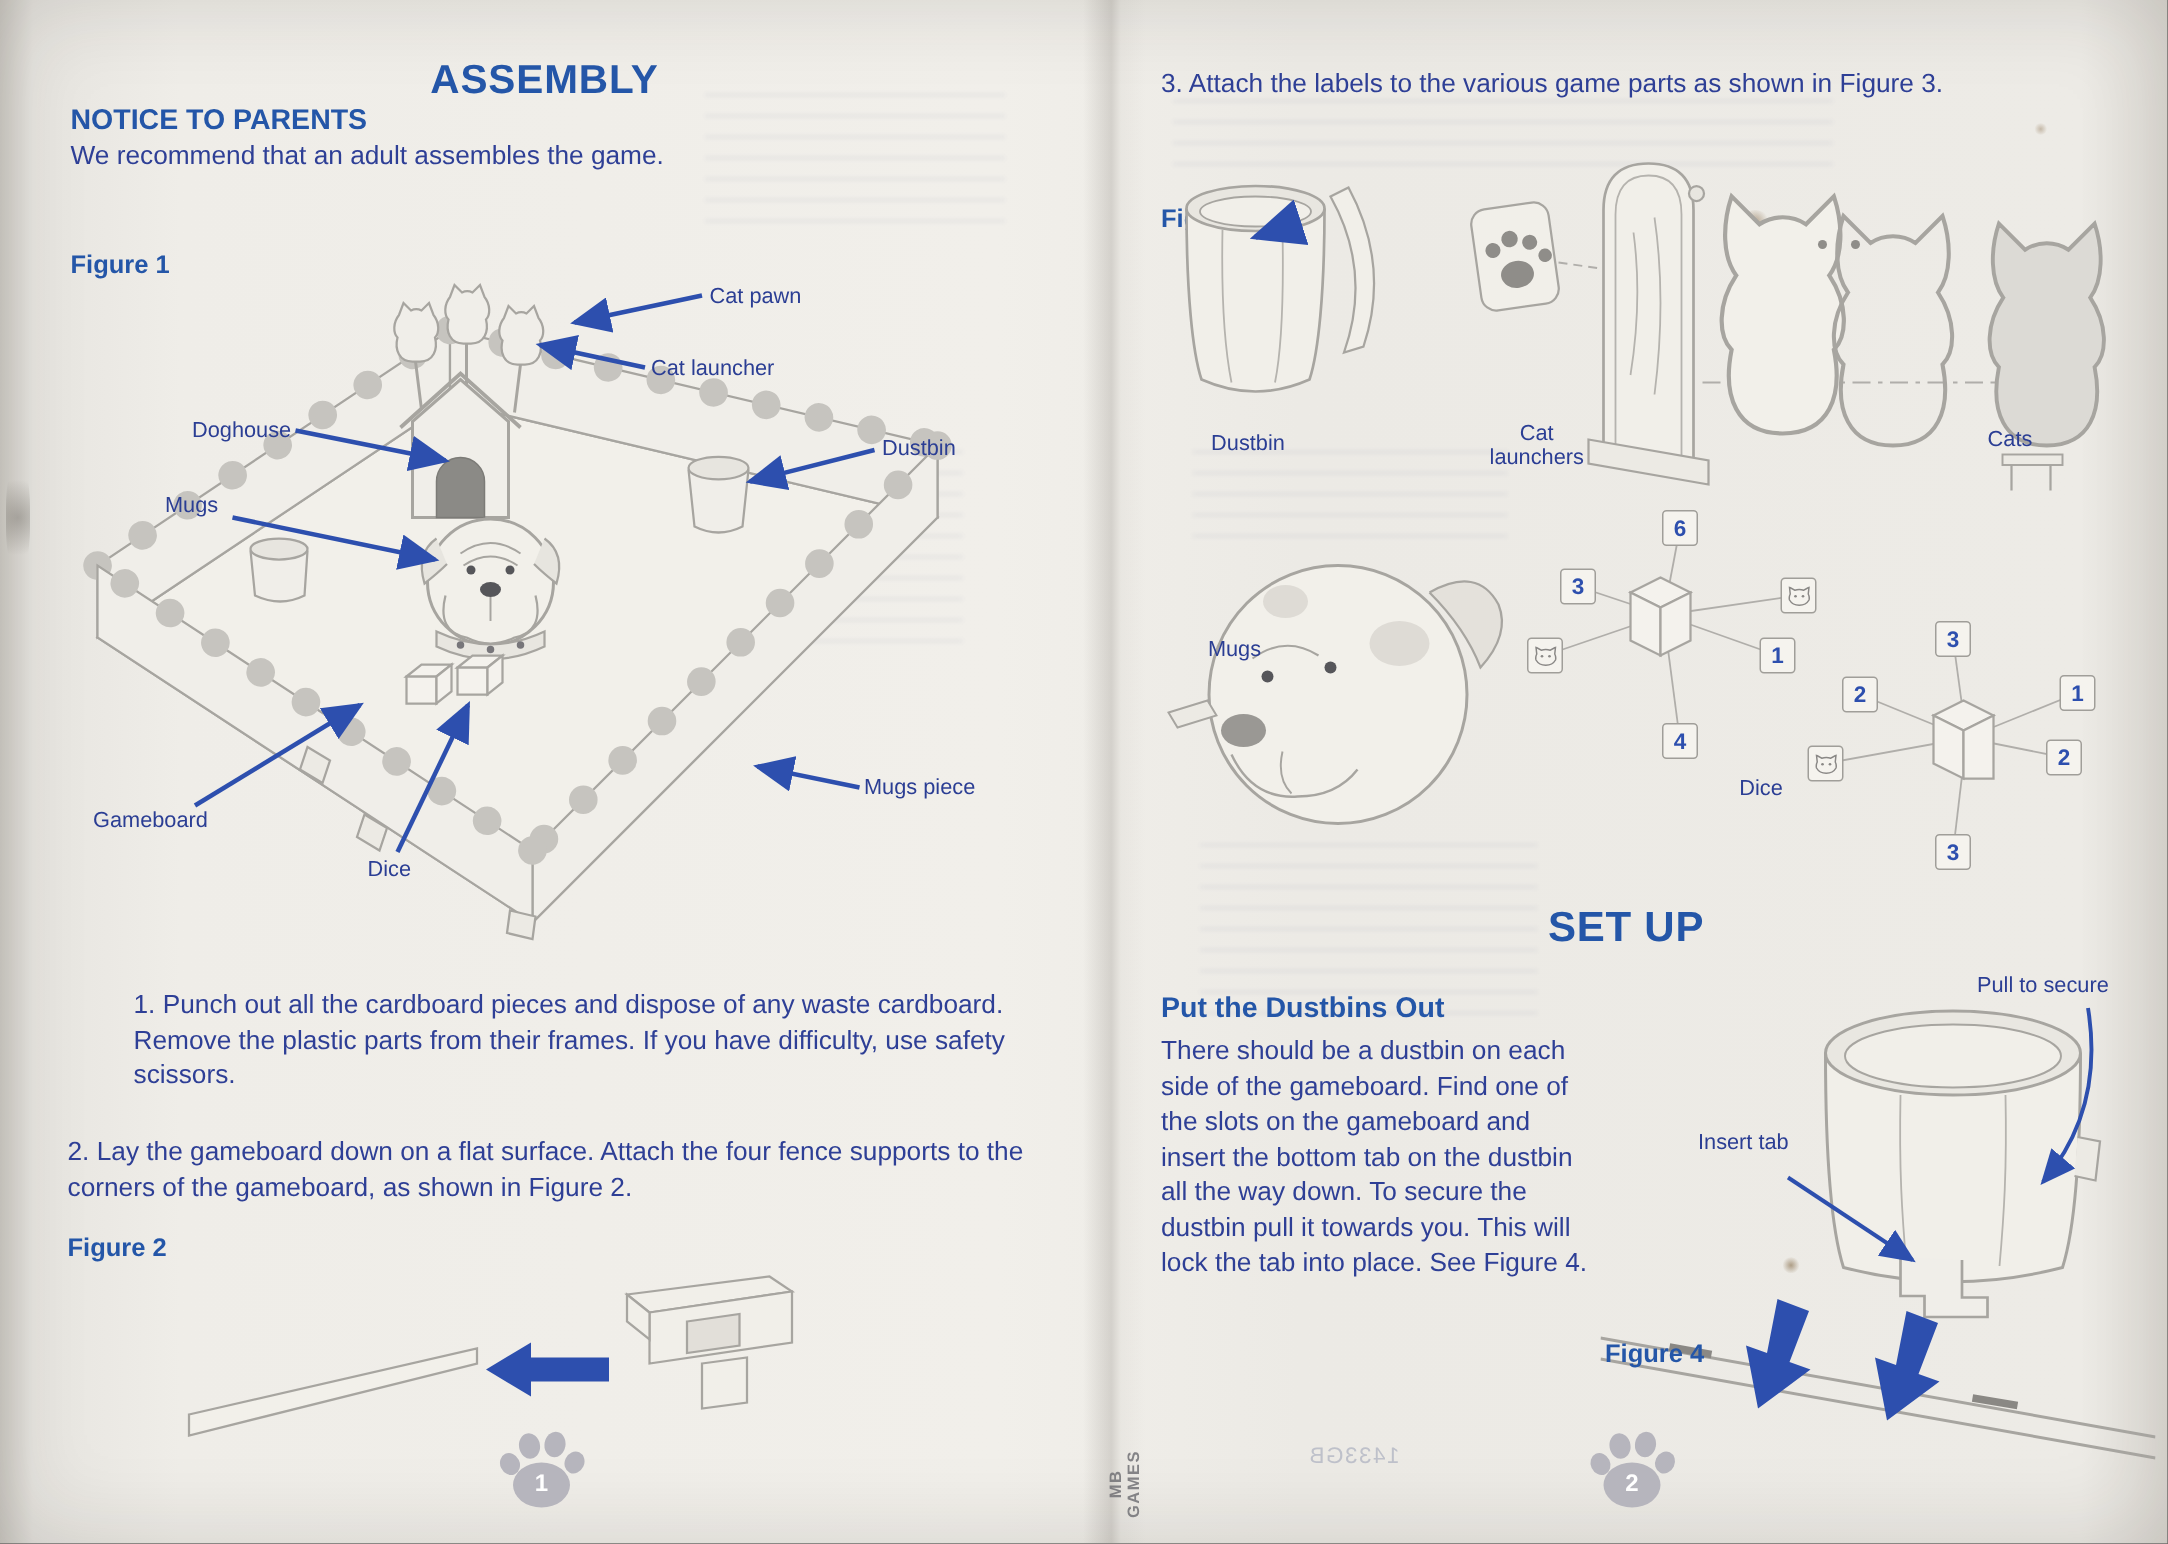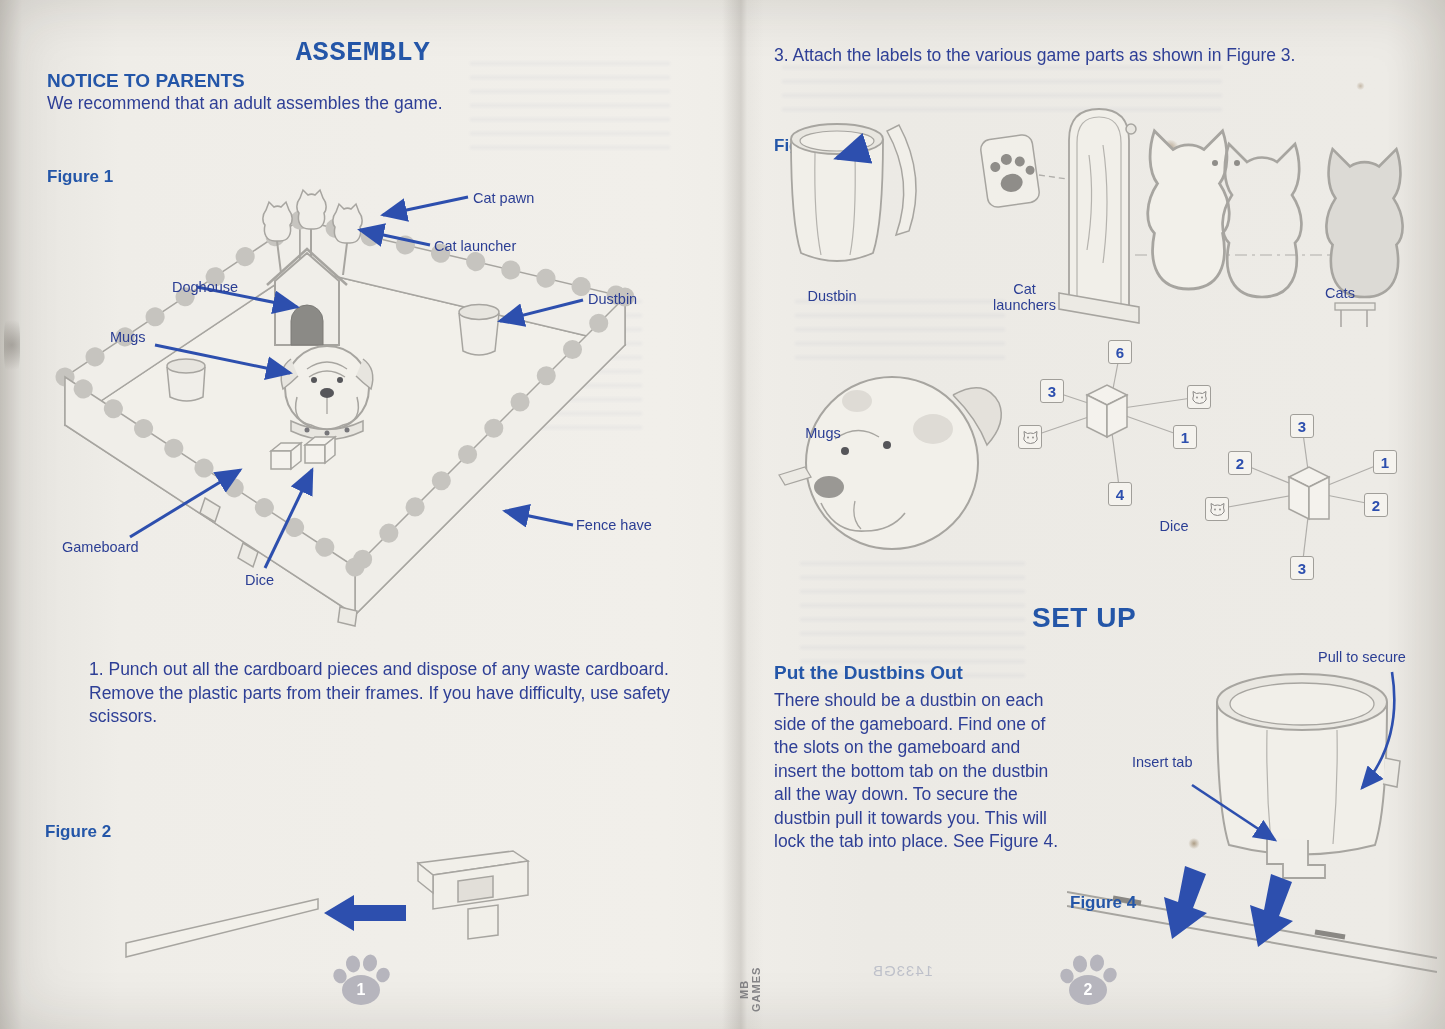--- a/index.html
+++ b/index.html
@@ -49,21 +49,21 @@
   <div class="ghost" style="left:782px;top:66px;width:440px;height:48px;"></div>
   <div class="ghost" style="left:795px;top:300px;width:210px;height:70px;"></div>
   <div class="ghost" style="left:800px;top:562px;width:225px;height:125px;"></div>
   <div class="stain" style="left:1160px;top:140px;width:20px;height:16px;background:radial-gradient(circle,#7a5a33,transparent 70%);opacity:.5;"></div>
   <div class="stain" style="left:1188px;top:838px;width:12px;height:11px;background:radial-gradient(circle,#6e5026,transparent 70%);opacity:.5;"></div>
   <div class="stain" style="left:1356px;top:82px;width:9px;height:8px;background:radial-gradient(circle,#7a5a33,transparent 70%);opacity:.35;"></div>
   <div class="stain" style="left:4px;top:310px;width:16px;height:70px;border-radius:40%;background:radial-gradient(circle,#555048,transparent 70%);opacity:.35;"></div>
 
   <div class="abs" style="left:0;top:0;width:730px;height:1029px;">
 
-    <div class="abs title" style="left:0;top:38px;width:726px;text-align:center;font-family:Liberation Mono, monospace;">ASSEMBLY</div>
+    <div class="abs title" style="left:0;top:38px;width:726px;text-align:center;">ASSEMBLY</div>
     <div class="abs h2" style="left:47px;top:70px;">NOTICE TO PARENTS</div>
     <div class="abs body-text" style="left:47px;top:92px;width:620px;">We recommend that an adult assembles the game.</div>
     <div class="abs fig-label" style="left:47px;top:167px;">Figure 1</div>
 
     <div class="abs" style="left:35px;top:175px;width:660px;height:470px;">
       <svg width="660" height="470" viewBox="0 0 660 470">
         <defs>
           <marker id="ah1" markerWidth="10" markerHeight="8" refX="8" refY="4" orient="auto">
               <path d="M0,0 L9,4 L0,8 Z" fill="#2d4fae"></path>
             </marker>
@@ -143,29 +143,30 @@
         <line x1="395" y1="70" x2="325" y2="55" stroke="#2d4fae" stroke-width="3" marker-end="url(#ah1)"></line>
         <line x1="162" y1="112" x2="262" y2="132" stroke="#2d4fae" stroke-width="3" marker-end="url(#ah1)"></line>
         <line x1="120" y1="170" x2="255" y2="198" stroke="#2d4fae" stroke-width="3" marker-end="url(#ah1)"></line>
         <line x1="548" y1="125" x2="465" y2="146" stroke="#2d4fae" stroke-width="3" marker-end="url(#ah1)"></line>
         <line x1="538" y1="350" x2="470" y2="336" stroke="#2d4fae" stroke-width="3" marker-end="url(#ah1)"></line>
         <line x1="95" y1="362" x2="205" y2="295" stroke="#2d4fae" stroke-width="3" marker-end="url(#ah1)"></line>
         <line x1="230" y1="393" x2="277" y2="295" stroke="#2d4fae" stroke-width="3" marker-end="url(#ah1)"></line>
       </svg>
       <div class="callout" style="left:438px;top:15px;">Cat pawn</div>
       <div class="callout" style="left:399px;top:63px;">Cat launcher</div>
-      <div class="callout" style="left:93px;top:104px;margin-left:44px;">Doghouse</div>
+      <div class="callout" style="left:93px;top:104px;">Doghouse</div>
       <div class="callout" style="left:75px;top:154px;">Mugs</div>
       <div class="callout" style="left:553px;top:116px;">Dustbin</div>
-      <div class="callout" style="left:541px;top:342px;">Fence have</div>
+      <div class="callout" style="left:541px;top:342px;">Mugs piece</div>
       <div class="callout" style="left:27px;top:364px;">Gameboard</div>
       <div class="callout" style="left:210px;top:397px;">Dice</div>
     </div>
 
     <div class="abs body-text" style="left:45px;top:658px;width:622px;margin-left:44px;">1. Punch out all the cardboard pieces and dispose of any waste cardboard. Remove the plastic parts from their frames. If you have difficulty, use safety scissors.</div>
+    <div class="abs body-text" style="left:45px;top:756px;width:640px;">2. Lay the gameboard down on a flat surface. Attach the four fence supports to the corners of the gameboard, as shown in Figure 2.</div>
     <div class="abs fig-label" style="left:45px;top:822px;">Figure 2</div>
 
     <div class="abs" style="left:118px;top:835px;width:430px;height:135px;">
       <svg width="430" height="135" viewBox="0 0 430 135">
         <path d="M8,108 L200,64 L200,74 L8,122 Z" fill="#f2f0ea" stroke="#a7a5a0" stroke-width="1.5"></path>
         <path d="M206,78 L236,60 L236,70 L288,70 L288,86 L236,86 L236,96 Z" fill="#2d4fae"></path>
         <g stroke="#a7a5a0" stroke-width="1.5" fill="#f1efe9">
           <path d="M300,28 L395,16 L410,26 L315,40 Z"></path>
           <path d="M315,40 L410,26 L410,60 L315,74 Z"></path>
           <path d="M340,46 L375,41 L375,62 L340,67 Z" fill="#e2dfd9"></path>

